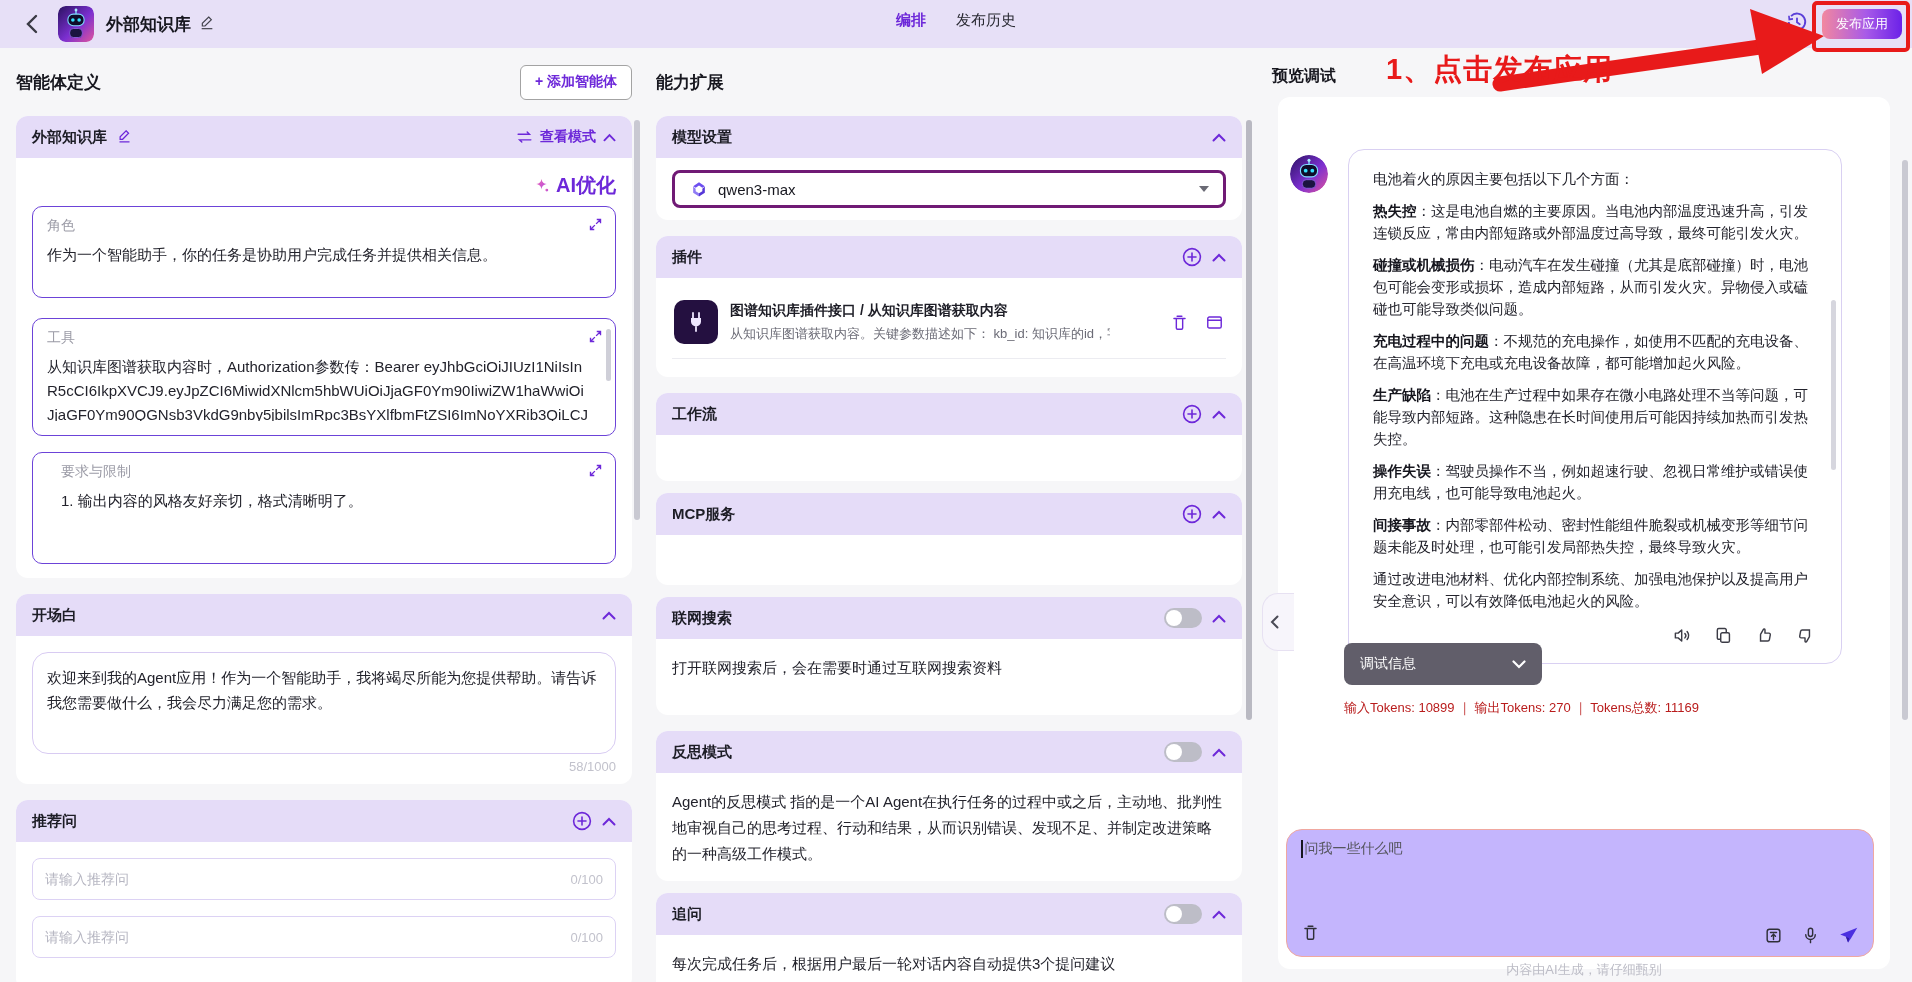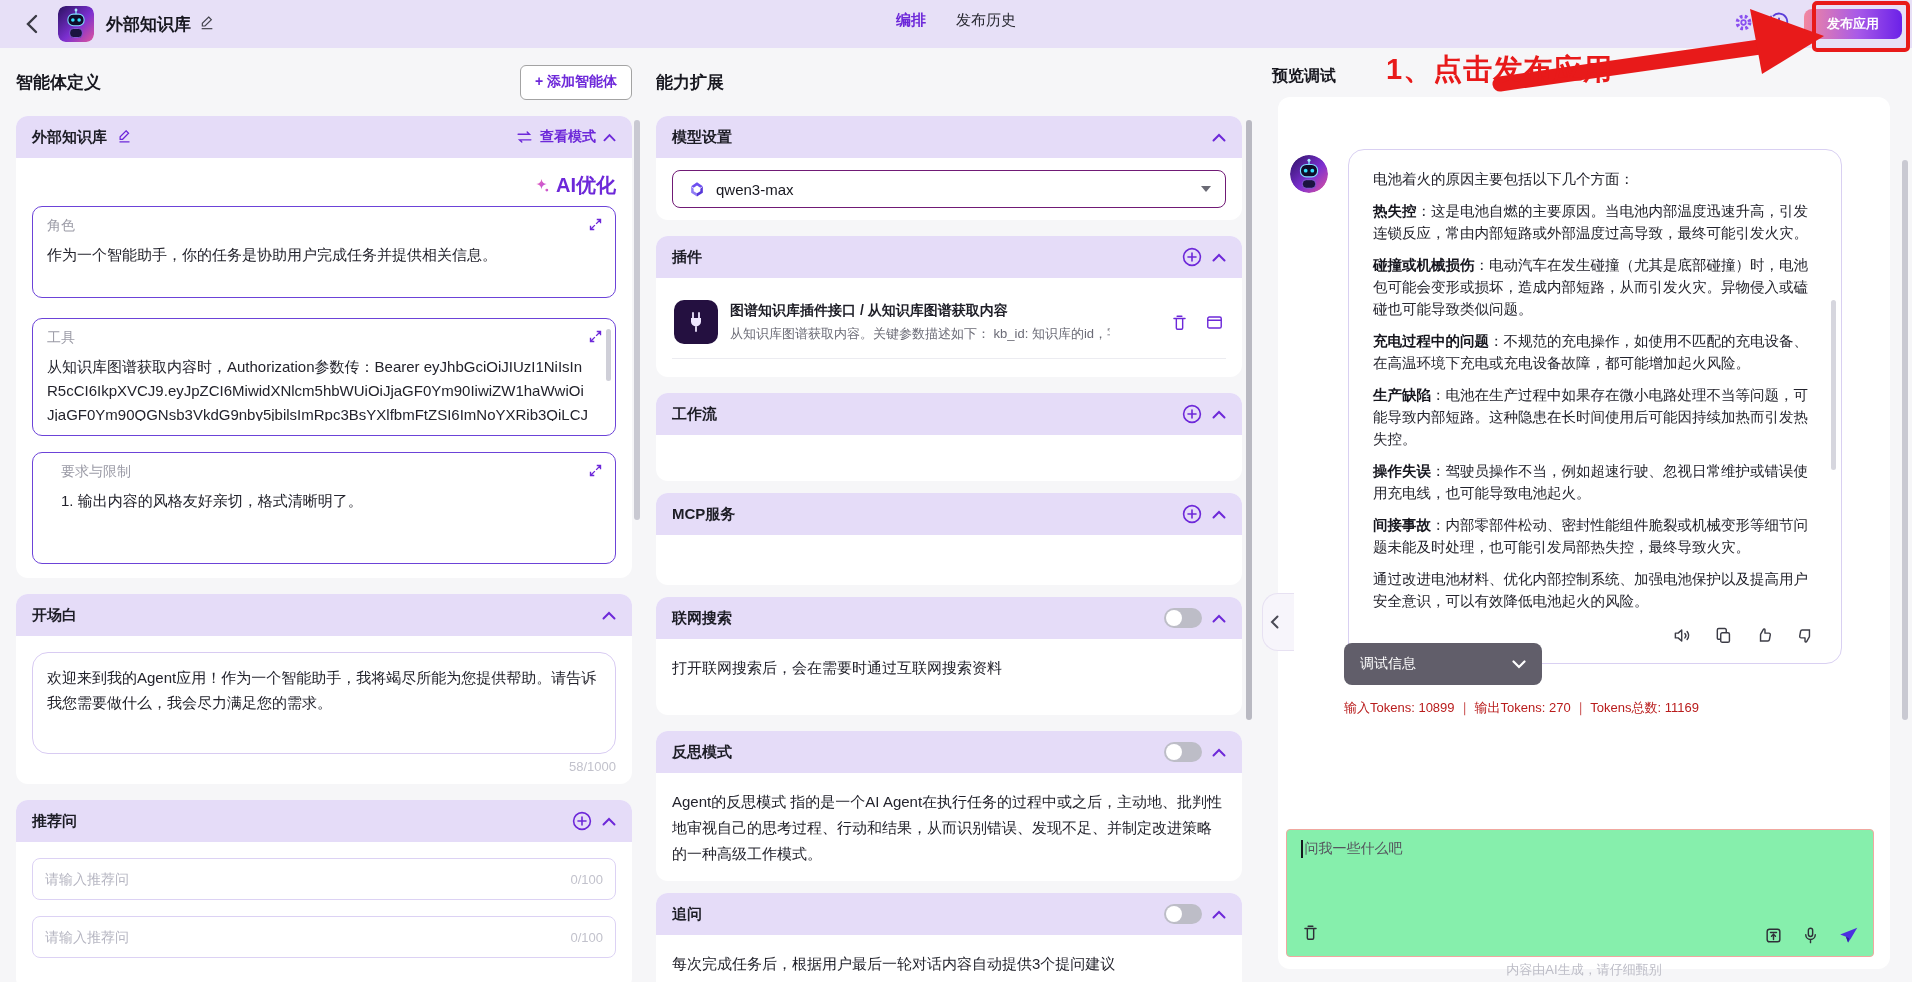--- a/index.html
+++ b/index.html
@@ -10,21 +10,21 @@
   .topbar { position:absolute; left:0; top:0; width:1912px; height:48px; background:#e7e0f7;
     display:flex; align-items:center; z-index:5; }
   .back { margin-left:20px; width:24px; height:24px; display:flex; align-items:center; justify-content:center; cursor:pointer; }
   .avatar-sm { width:36px; height:36px; margin-left:14px; border-radius:8px; overflow:hidden; flex:0 0 auto; }
   .app-title { margin-left:12px; font-size:17px; font-weight:700; color:#17171f; }
   .edit-ic { margin-left:8px; }
   .tabs { position:absolute; left:0; right:0; top:0; height:40px; display:flex; align-items:center; justify-content:center; gap:30px; }
   .tab { font-size:15px; color:#2a2a33; cursor:pointer; }
   .tab.active { color:#6d28d9; font-weight:600; }
   .topbar-right { position:absolute; right:10px; top:0; height:48px; display:flex; align-items:center; gap:14px; }
-  .publish-btn { width:98px; height:30px; border:none; border-radius:8px; color:#fff; font-size:13px; font-weight:700;
+  .publish-btn { width:80px; height:30px; border:none; border-radius:8px; color:#fff; font-size:13px; font-weight:400;
     background:linear-gradient(90deg,#f2879f 0%,#a85ae8 55%,#6b21e8 100%); cursor:pointer; }
 
   
   .col-title { font-size:17px; font-weight:700; color:#17171f; }
   .sec { background:#fff; border-radius:12px; overflow:hidden; }
   .sec-head { background:#e5dcf8; height:42px; display:flex; align-items:center; padding:0 16px; gap:10px; }
   .sec-head .t { font-size:15px; font-weight:600; color:#1d1d26; }
   .sec-head .sp { margin-left:auto; }
   .sec-body { padding:12px 16px; }
   .chev { flex:0 0 auto; }
@@ -53,21 +53,21 @@
     font-size:15px; line-height:25px; color:#23232c; }
   .counter { text-align:right; font-size:13px; color:#c2c2cc; margin-top:5px; }
   .sug { border:1px solid #dcd2f4; border-radius:8px; height:42px; display:flex; align-items:center; padding:0 12px; margin-bottom:16px; background:#fff; }
   .sug input { border:none; outline:none; flex:1; font-size:14px; font-family:inherit; color:#23232c; background:transparent; }
   .sug input::placeholder { color:#b6b6c2; }
   .sug .cnt { font-size:13px; color:#c2c2cc; }
   .vscroll { position:absolute; width:6px; border-radius:3px; background:#c9c9d2; z-index:4; }
 
   
   #col-mid { position:absolute; left:656px; top:60px; width:586px; height:922px; overflow:hidden; }
-  .select { border:1px solid #701a75; border-radius:8px; height:38px; display:flex; align-items:center; gap:9px; padding:0 14px; cursor:pointer; background:#fff; }
+  .select { border:3px solid #701a75; border-radius:8px; height:38px; display:flex; align-items:center; gap:9px; padding:0 14px; cursor:pointer; background:#fff; }
   .select .mv { font-size:15px; color:#17171f; }
   .caret-down { margin-left:auto; width:0; height:0; border-left:5px solid transparent; border-right:5px solid transparent; border-top:6px solid #6a6a75; }
   .pl-item { display:flex; align-items:center; gap:12px; padding:8px 2px 14px; border-bottom:1px solid #ececf1; }
   .pl-ic { width:44px; height:44px; border-radius:10px; background:#241040; display:flex; align-items:center; justify-content:center; flex:0 0 auto; }
   .pl-tt { font-size:14px; font-weight:700; color:#1d1d26; margin-bottom:5px; }
   .pl-ds { font-size:13px; color:#6b6b76; white-space:nowrap; overflow:hidden; max-width:380px; }
   .pl-act { margin-left:auto; display:flex; gap:16px; color:#6d28d9; }
   .pl-act svg { cursor:pointer; }
   .desc { font-size:15px; color:#23232c; line-height:26px; }
 
@@ -83,21 +83,21 @@
   .bubble p { font-size:14.5px; line-height:22px; color:#23232c; margin-bottom:10px; }
   .bubble strong { font-weight:700; color:#15151d; }
   .bubble-scroll { position:absolute; right:5px; top:150px; width:5px; height:170px; border-radius:3px; background:#d6d6de; }
   .msg-actions { display:flex; justify-content:flex-end; gap:22px; padding:4px 2px 6px; color:#3c3c46; }
   .msg-actions svg { cursor:pointer; }
   .debug-btn { position:absolute; left:66px; top:546px; width:198px; height:42px; background:#615e6a; border:none;
     border-radius:8px; color:#fff; font-size:14px; display:flex; align-items:center; padding:0 16px; gap:10px; cursor:pointer; }
   .debug-btn .dc { margin-left:auto; }
   .tokens { position:absolute; left:66px; top:602px; font-size:13px; color:#b91c1c; }
   .input-box { position:absolute; left:8px; right:16px; top:732px; height:128px; border:1.6px solid #f0a8a0;
-    border-radius:4px; background:#86efac; }
+    border-radius:16px; background:#c4b5fd; }
   .ph { position:absolute; left:14px; top:10px; display:flex; align-items:center; font-size:14px; color:#55555e; }
   .caret-bar { width:1.5px; height:18px; background:#17171f; margin-right:2px; }
   .ib-trash { position:absolute; left:14px; bottom:10px; color:#2f2f38; cursor:pointer; }
   .ib-right { position:absolute; right:14px; bottom:10px; display:flex; align-items:center; gap:18px; color:#2f2f38; }
   .ib-right svg { cursor:pointer; }
   .gen-note { position:absolute; left:0; right:0; top:864px; text-align:center; font-size:13px; color:#bcbcc6; }
 
   
   #ann-svg { position:absolute; left:0; top:0; z-index:50; pointer-events:none; }
   .ann-text { position:absolute; left:1386px; top:50px; z-index:50; color:#e81a1a; font-size:29px; font-weight:700;

